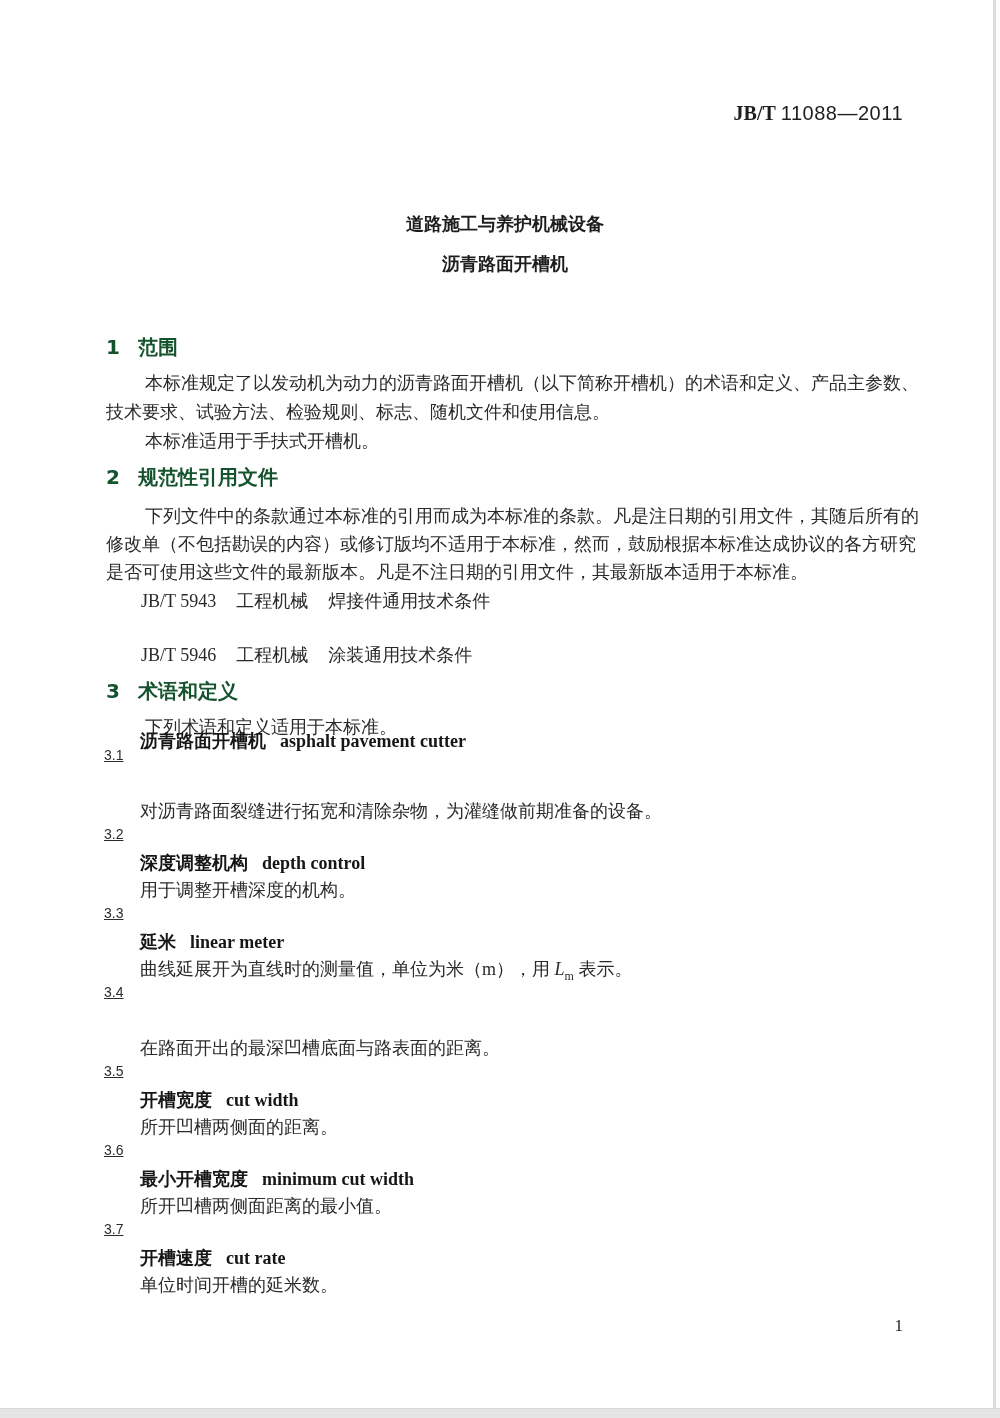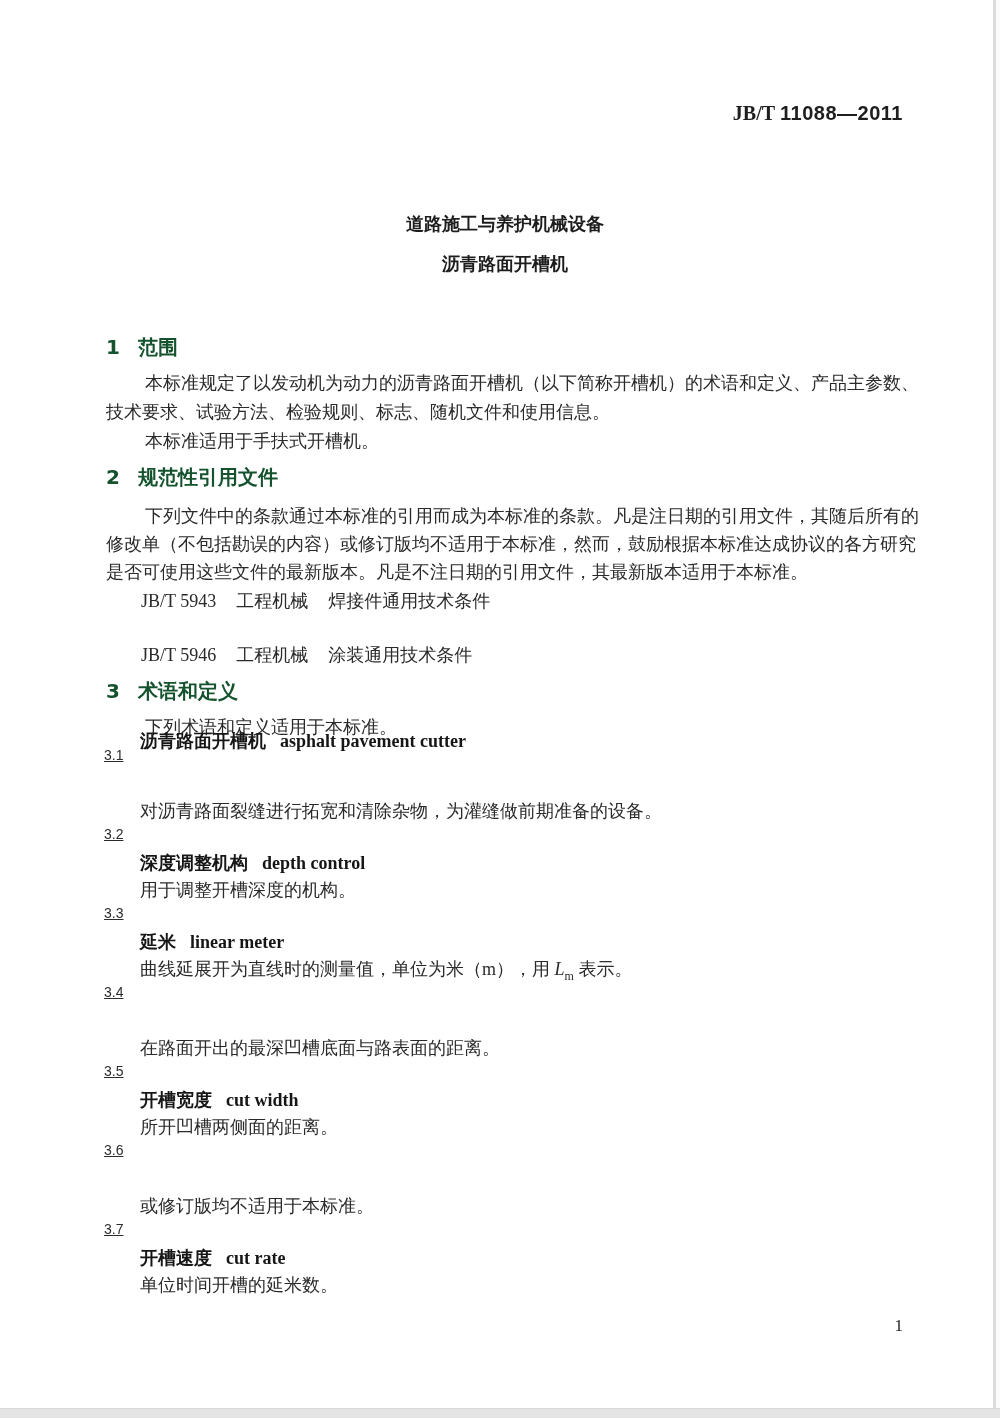--- a/index.html
+++ b/index.html
@@ -10,21 +10,21 @@
     color:#2a2a2a;
   }
   .abs{position:absolute;white-space:nowrap;}
   
   .right-edge{position:absolute;top:0;left:993px;width:3px;height:1409px;background:#dcdcdc;}
   .right-gutter{position:absolute;top:0;left:996px;width:4px;height:1409px;background:#fbfbfb;}
   .bottom-strip{position:absolute;left:0;top:1408px;width:1000px;height:10px;background:#e4e4e4;border-top:1px solid #d8d8d8;}
   
   .std-code{top:102px;right:97px;font-size:20px;color:#1e1e1e;}
   .std-code .pfx{font-family:"Liberation Serif",serif;font-weight:700;margin-top:40px;}
-  .std-code .num{font-family:"Liberation Sans","DejaVu Sans",sans-serif;font-weight:700;letter-spacing:0.5px;text-align:right;}
+  .std-code .num{font-family:"Liberation Sans","DejaVu Sans",sans-serif;font-weight:400;letter-spacing:0.5px;text-align:right;}
   
   .watermark{
     top:126px;left:198px;font-family:"DejaVu Sans","Liberation Sans",sans-serif;
     font-weight:700;font-size:78px;line-height:80px;color:#e8e8e8;letter-spacing:-1px;
   }
   
   .doc-title{left:10px;width:990px;text-align:center;
     font-family:"DejaVu Sans","Liberation Sans",sans-serif;
     font-weight:700;font-size:18px;color:#1d1d1d;line-height:30px;}
   .t1{top:209px;}
@@ -117,21 +117,24 @@
   <div class="abs term-no" style="top:984px">3.4</div>
   <div class="abs term-def" style="top:1036px">在路面开出的最深凹槽底面与路表面的距离。</div>
 
   <div class="abs term-no" style="top:1063px">3.5</div>
   <div class="abs term-h" style="top:1088px">
     <span class="zh">开槽宽度</span><span class="en">cut width</span>
   </div>
   <div class="abs term-def" style="top:1115px">所开凹槽两侧面的距离。</div>
 
   <div class="abs term-no" style="top:1142px">3.6</div>
-  <div class="abs term-def" style="top:1194px">或修订版均不适用于本标准。</div>
+  <div class="abs term-h" style="top:1167px">
+    <span class="zh">最小开槽宽度</span><span class="en">minimum cut width</span>
+  </div>
+  <div class="abs term-def" style="top:1194px">所开凹槽两侧面距离的最小值。</div>
 
   <div class="abs term-no" style="top:1221px">3.7</div>
   <div class="abs term-h" style="top:1246px">
     <span class="zh">开槽速度</span><span class="en">cut rate</span>
   </div>
   <div class="abs term-def" style="top:1273px">单位时间开槽的延米数。</div>
 
   <div class="abs page-num">1</div>
 
 </div>

